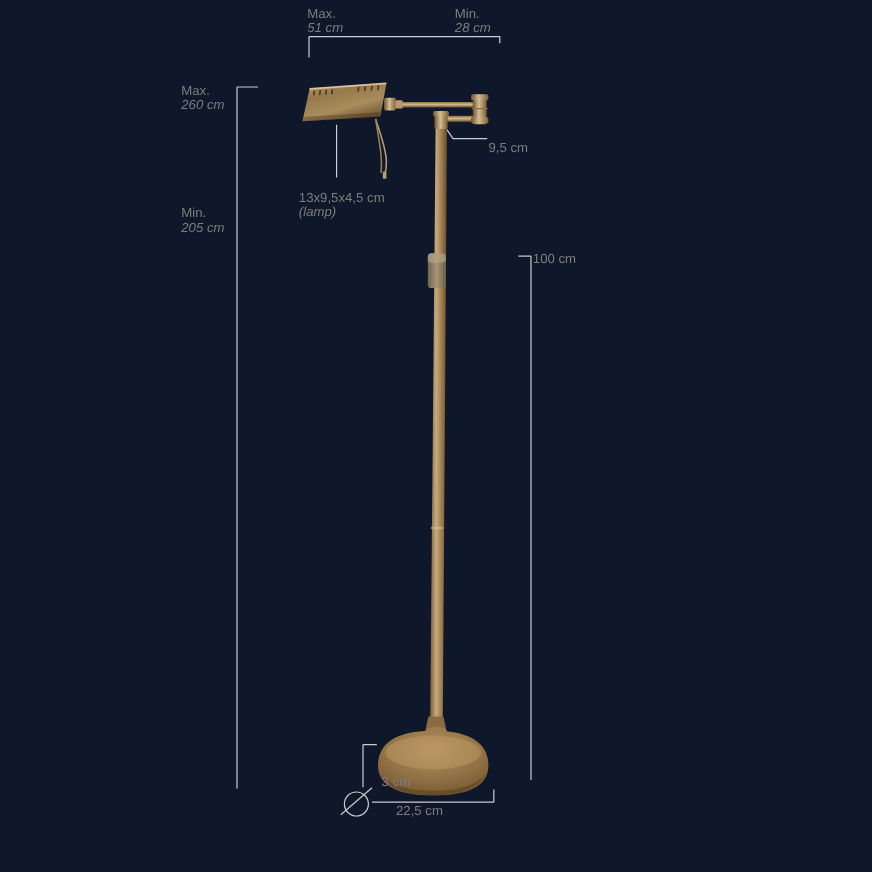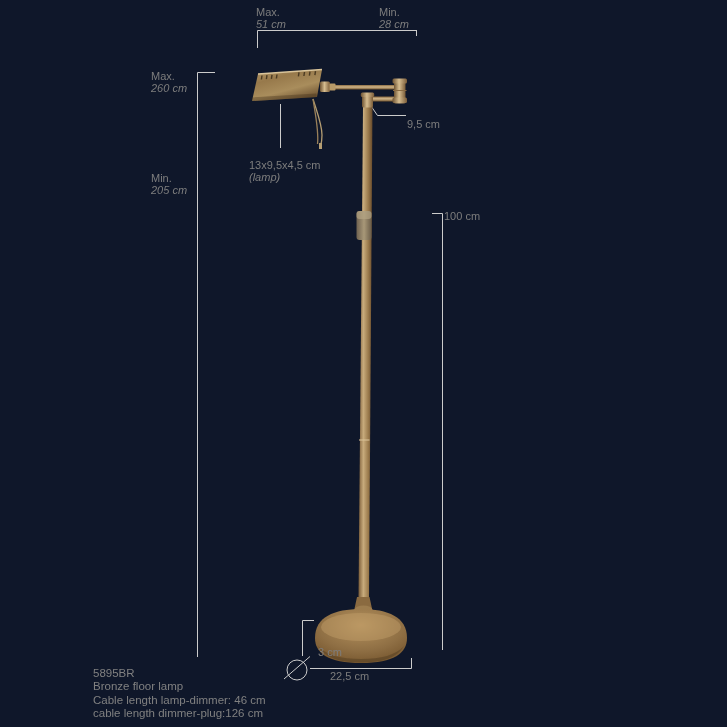--- a/index.html
+++ b/index.html
@@ -183,20 +183,14 @@
   </div>
 
   <div class="lbl" style="left:378px;top:119px;margin-left:29px;">9,5 cm</div>
 
   <div class="lbl" style="left:444px;top:211px;">100 cm</div>
 
   <div class="lbl" style="left:274px;top:647px;margin-left:44px;">3 cm</div>
 
   <div class="lbl" style="left:330px;top:671px;">22,5 cm</div>
 
-  <div class="product-info">
-    <div>5895BR</div>
-    <div>Bronze floor lamp</div>
-    <div>Cable length lamp-dimmer: 46 cm</div>
-    <div>cable length dimmer-plug:126 cm</div>
-  </div>
 
 </div>
 
 </body></html>

